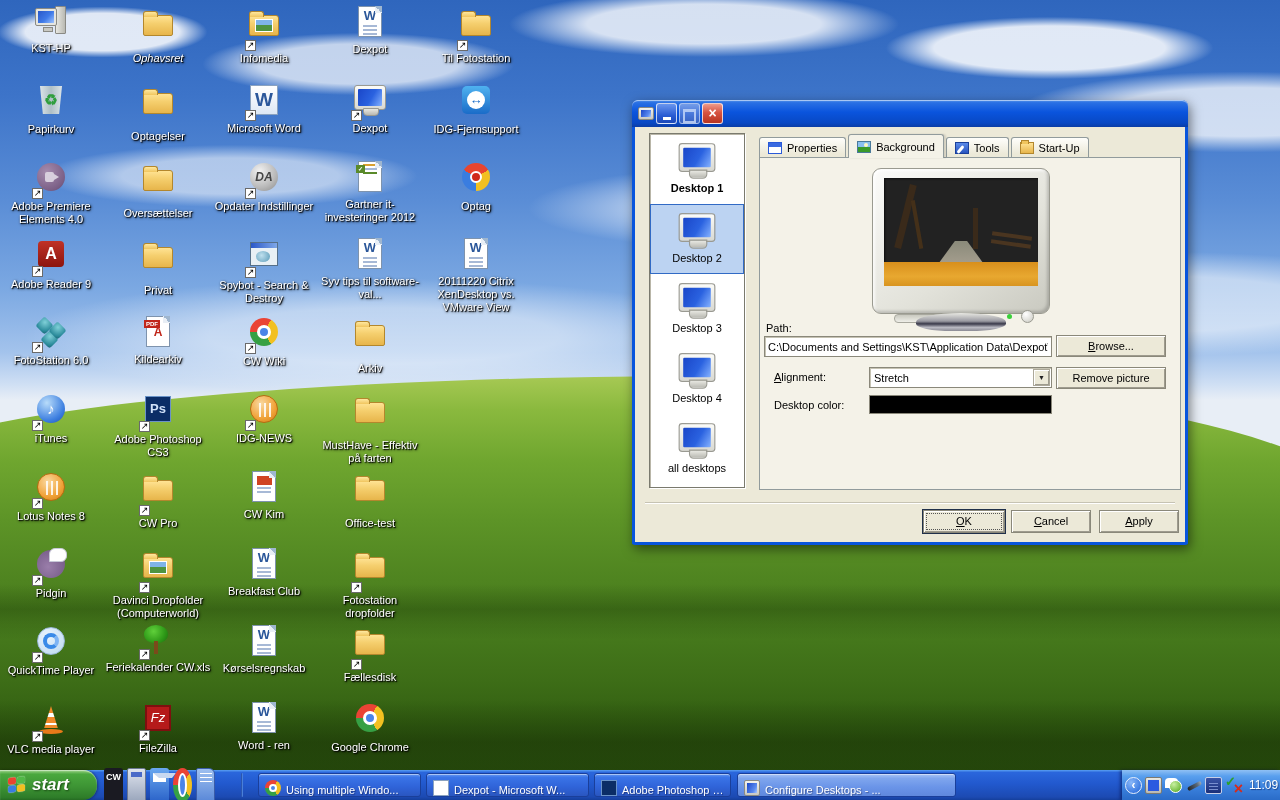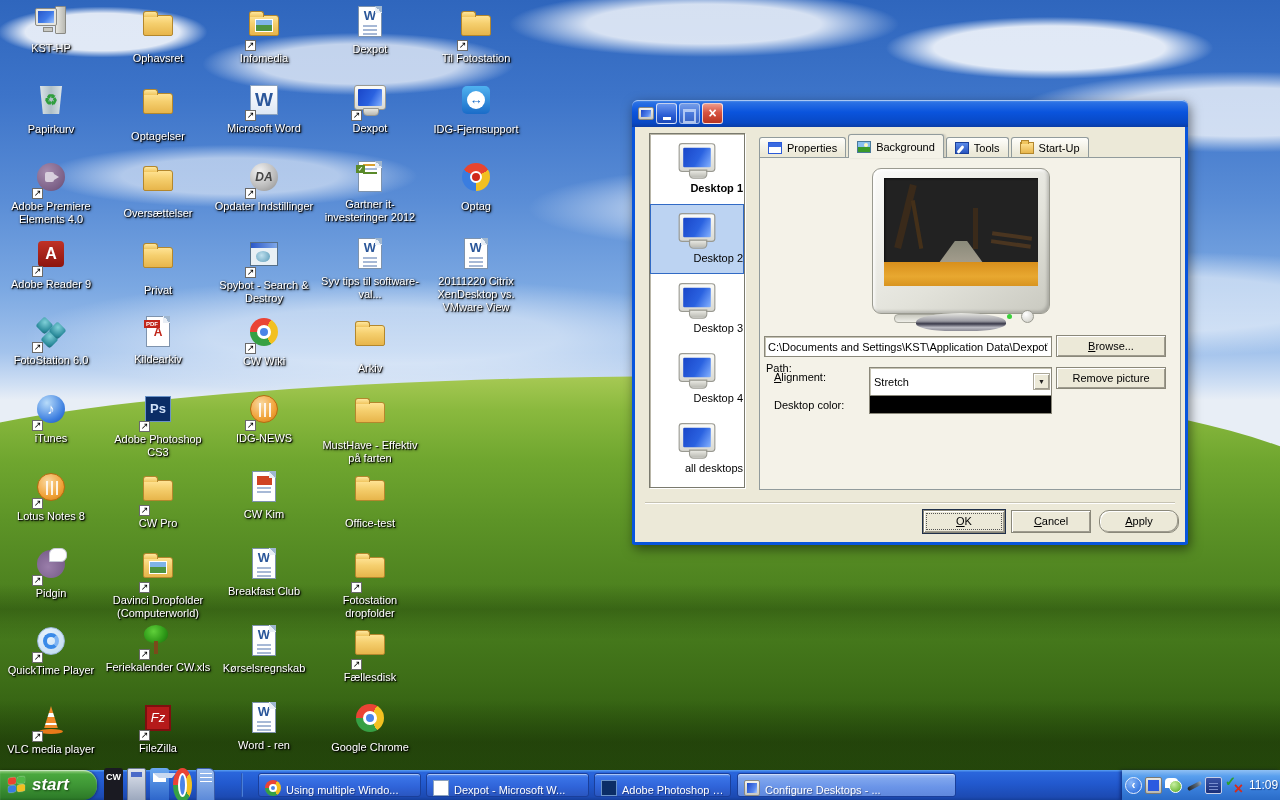--- a/index.html
+++ b/index.html
@@ -134,21 +134,21 @@
   .tb-min { background:linear-gradient(180deg,#6a96ee,#2a5cd4 60%,#1a48b8); }
   .tb-min::after { content:""; display:block; margin:13px auto 0; width:8px; height:3px; background:#fff; }
   .tb-max { background:linear-gradient(180deg,#8fadea,#5a80d8 60%,#4a6cc0); opacity:.75; }
   .tb-max::after { content:""; display:block; margin:5px auto 0; width:9px; height:9px; border:2px solid #e8eefc; border-top-width:3px; }
   .tb-close { background:linear-gradient(180deg,#ee9a8a,#d75442 45%,#b83420); font-size:14px; }
 
   .dlist { position:absolute; left:14px; top:33px; width:96px; height:355px; background:#fff;
     border:1px solid #7a7a6e; box-shadow:inset 1px 1px 0 #b9b6a8, 1px 1px 0 #fff; }
   .dl-item { height:70px; text-align:center; padding-top:6px; border:1px solid transparent; cursor:default; }
   .dl-item .crt { transform:scale(1.15); margin-top:4px; }
-  .dl-item .dl-lbl { margin-top:12px; font-size:11px; color:#000;text-align:right; }
+  .dl-item .dl-lbl { margin-top:12px; font-size:11px; color:#000; }
   .dl-item.bold .dl-lbl { font-weight:bold; }
   .dl-item.selected { background:#bcd3f2; border:1px solid #316ac5; }
 
   .tabs { position:absolute; left:124px; top:36px; height:22px; display:flex; align-items:flex-end; }
   .tab { height:21px; margin-right:2px; padding:0 8px; display:flex; align-items:center; gap:5px;
     background:linear-gradient(180deg,#fefefb,#ece9d8 80%); border:1px solid #919b9c; border-bottom:none;
     border-radius:3px 3px 0 0; font-size:11px; color:#000; position:relative; }
   .tab.active { height:24px; background:#f4f2e8; z-index:3; box-shadow:2px 0 2px rgba(0,0,0,.12); }
   .ti { width:14px; height:12px; flex:none; position:relative; }
   .ti-properties { background:#fff; border:1px solid #2a5ad8; }
@@ -194,21 +194,21 @@
   .prev-stand { position:absolute; left:44px; bottom:0; width:90px; height:18px; border-radius:50% 50% 40% 40%;
     background:linear-gradient(180deg,#e8e8e2 0%,#9a9aa2 45%,#3a3a4a 60%,#b9b9c2 80%,#8a8a94 100%); }
 
   .fld-label { position:absolute; font-size:11px; color:#000; }
   .txt { position:absolute; height:21px; background:#fff; border:1px solid #8a887a;
     box-shadow:inset 1px 1px 0 #c6c3b3; font-size:11px; padding:0 3px; font-family:"Liberation Sans",sans-serif; color:#000; }
   .btn { position:absolute; background:#ece9d8; border:1px solid #8a887a; border-radius:0;
     box-shadow:inset 1px 1px 0 #fff, inset -1px -1px 0 #9e9b8e; font-size:11px; color:#000; text-align:center; cursor:default; }
   .btn.default { outline:1px solid #20304a; outline-offset:0; }
   .btn.default::after { content:""; position:absolute; inset:2px; border:1px dotted #555; }
-  .combo { position:absolute; height:29px; background:#fff; border:1px solid #8a887a;
+  .combo { position:absolute; height:21px; background:#fff; border:1px solid #8a887a;
     box-shadow:inset 1px 1px 0 #c6c3b3; font-size:11px; display:flex; align-items:center; }
   .combo .cval { flex:1; padding:0 4px; }
   .combo .cbtn { width:17px; height:17px; margin:1px; background:#ece9d8;
     box-shadow:inset 1px 1px 0 #fff, inset -1px -1px 0 #9e9b8e; border:1px solid #aca899;
     font-size:7px; line-height:15px; text-align:center; color:#222; }
   .swatch { position:absolute; border:1px solid #8a887a; }
   .dlg-sep { position:absolute; left:10px; right:10px; top:402px; height:2px;
     border-top:1px solid #c6c3b3; border-bottom:1px solid #fff; }
 
   
@@ -287,21 +287,21 @@
   <div id="desktop-icons">
       <div class="di" style="left: -2px; top: 5px;">
         <div class="ic">
           <div class="comp">
             <div class="ctow"></div>
             <div class="cmon"></div>
           </div>
         </div>
         <div class="lbl">KST-HP</div>
       </div>
-      <div class="di" style="left: 105px; top: 5px;">
+      <div class="di" style="left: 105px; top: 5px; font-style: italic;">
         <div class="ic">
           <div class="folder"></div>
         </div>
         <div class="lbl">Ophavsret</div>
       </div>
       <div class="di" style="left: 211px; top: 5px;">
         <div class="ic">
           <div class="folder">
             <div class="fphoto"></div>
           </div>
@@ -686,40 +686,40 @@
           <div class="aut-path"></div>
           <div class="aut-ground"></div>
           <div class="aut-fence"></div>
         </div>
         <div class="prev-slot"></div>
         <div class="prev-led"></div>
         <div class="prev-pwr"></div>
         <div class="prev-stand"></div>
       </div>
 
-      <div class="fld-label" style="left:6px; top:164px;margin-top:40px;">Path:</div>
+      <div class="fld-label" style="left:6px; top:164px;">Path:</div>
       <input class="txt" style="left: 4px; top: 178px; width: 288px;" value="C:\Documents and Settings\KST\Application Data\Dexpot\b">
       <div class="btn" style="left:296px; top:177px; width:110px; height:22px; line-height:20px;"><span></span><span class="u">B</span><span>rowse...</span></div>
 
       <div class="fld-label" style="left:14px; top:213px;"><span></span><span class="u">A</span><span>lignment:</span></div>
       <div class="combo" style="left:109px; top:209px; width:183px;">
         <span class="cval">Stretch</span>
         <span class="cbtn">▼</span>
       </div>
       <div class="btn" style="left:296px; top:209px; width:110px; height:22px; line-height:20px;">Remove picture</div>
 
       <div class="fld-label" style="left:14px; top:241px;">Desktop color:</div>
       <div class="swatch" id="color-swatch" style="left: 109px; top: 237px; width: 183px; height: 19px; background: rgb(0, 0, 0);"></div>
     </div>
 
     <div class="dlg-sep"></div>
     <div id="dialog-buttons">
         <div class="btn default" style="left: 288px; top: 410px; width: 82px; height: 23px; line-height: 21px;"><span></span><span class="u">O</span><span>K</span></div>
         <div class="btn" style="left: 376px; top: 410px; width: 80px; height: 23px; line-height: 21px;"><span></span><span class="u">C</span><span>ancel</span></div>
-        <div class="btn" style="left: 464px; top: 410px; width: 80px; height: 23px; line-height: 21px; border-radius: 10px;"><span></span><span class="u">A</span><span>pply</span></div>
+        <div class="btn" style="left: 464px; top: 410px; width: 80px; height: 23px; line-height: 21px;"><span></span><span class="u">A</span><span>pply</span></div>
       </div>
   </div>
 
   <div class="taskbar">
     <div class="start">
       <span class="flag">
           <i></i>
           <i></i>
           <i></i>
           <i></i>

